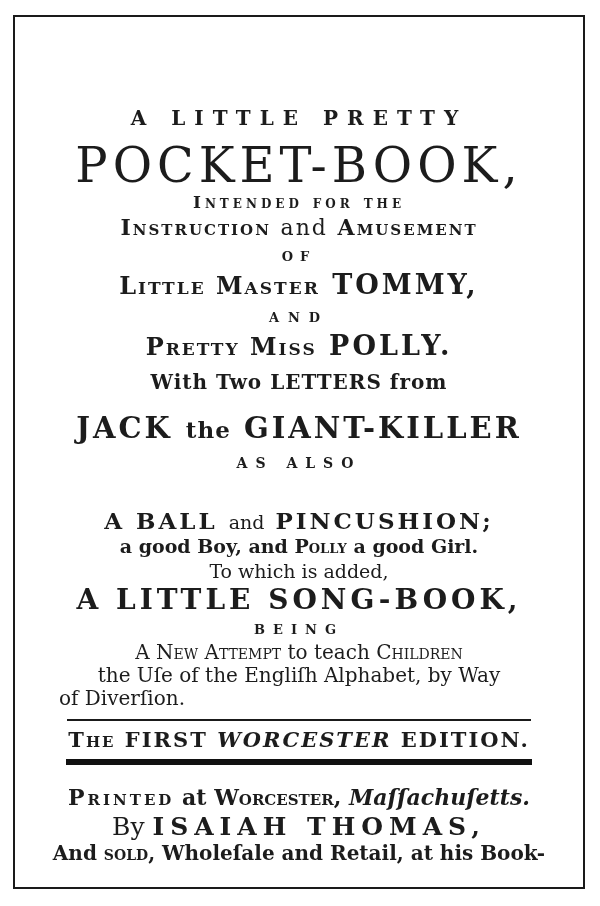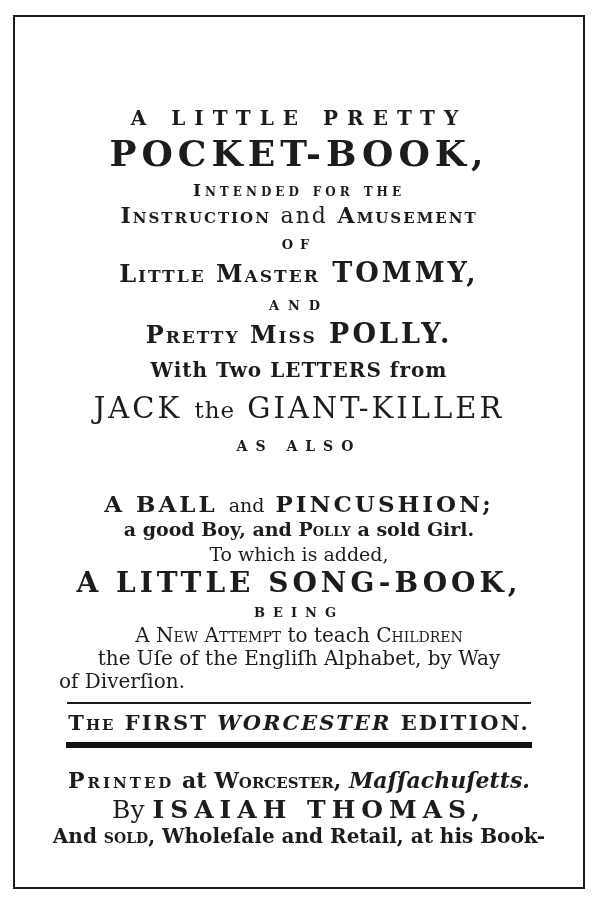--- a/index.html
+++ b/index.html
@@ -18,30 +18,30 @@
   }
   .content {
     position: absolute; left: 0; top: 0; right: 0;
     text-align: center;
     padding-top: 89px;
   }
   .sc { font-variant: small-caps; }
   .it { font-style: italic; }
 
   .kicker        { font-size: 20px; font-weight: bold; letter-spacing: 9px; line-height: 24px; }
-  .main-title    { font-size: 36px; font-weight: bold; letter-spacing: 5px; line-height: 46px; }
+  .main-title    { font-size: 48px; font-weight: normal; letter-spacing: 5px; line-height: 46px; margin-top: 12px; }
   .intended      { font-size: 17px; font-weight: bold; letter-spacing: 4px; font-variant: small-caps; line-height: 20px; margin-top: 4px; }
   .instruction   { font-size: 22px; font-weight: bold; letter-spacing: 2px; line-height: 26px; margin-top: 2px; }
   .instruction .and { font-weight: normal; }
   .of-line       { font-size: 13px; font-weight: bold; letter-spacing: 7px; line-height: 16px; margin-top: 8px; }
   .name-line     { font-size: 27px; font-weight: bold; line-height: 32px; margin-top: 4px; letter-spacing: 3px; }
   .name-line .pre { font-size: 24px; letter-spacing: 2px; margin-top: 23px; }
   .and-line      { font-size: 13px; font-weight: bold; letter-spacing: 9px; line-height: 16px; margin-top: 8px; }
   .letters-line  { font-size: 20px; font-weight: bold; line-height: 24px; margin-top: 7px; letter-spacing: 1px; }
-  .jack-line     { font-size: 29px; font-weight: normal; letter-spacing: 3px; line-height: 40px; margin-top: 6px; }
+  .jack-line     { font-size: 29px; font-weight: bold; letter-spacing: 3px; line-height: 34px; margin-top: 17px; }
   .jack-line .the { font-size: 23px; letter-spacing: 1px; }
   .as-also       { font-size: 14px; font-weight: bold; letter-spacing: 8px; line-height: 17px; margin-top: 8px; }
   .ball-line     { font-size: 23px; font-weight: bold; letter-spacing: 3px; line-height: 24px; margin-top: 37px; }
   .ball-line .and { font-size: 19px; font-weight: normal; letter-spacing: 0; }
   .use-par       { font-size: 19px; line-height: 23px; margin-top: 1px; font-weight: bold; }
   .added         { font-size: 19px; line-height: 23px; margin-top: 2px; }
   .song-line     { font-size: 28px; font-weight: bold; letter-spacing: 4px; line-height: 33px; }
   .being         { font-size: 13px; font-weight: bold; letter-spacing: 8px; line-height: 16px; margin-top: 6px; }
   .attempt-par   { font-size: 20px; line-height: 23px; margin-top: 3px; padding: 0 44px; }
   .attempt-par .ln { text-align: center; }
@@ -73,21 +73,21 @@
     <div class="name-line"><span class="pre sc">Little Master</span> <span>TOMMY,</span></div>
     <div class="and-line">AND</div>
     <div class="name-line"><span class="pre sc">Pretty Miss</span> <span>POLLY.</span></div>
 
     <div class="letters-line"><span>With Two</span> <span>LETTERS</span> <span>from</span></div>
     <div class="jack-line"><span>JACK</span> <span class="the">the</span> <span>GIANT-KILLER</span></div>
     <div class="as-also">AS ALSO</div>
     <div class="ball-line"><span>A BALL</span> <span class="and">and</span> <span>PINCUSHION;</span></div>
 
     <div class="use-par">
-      <div class="ln"><span>a good Boy, and</span> <span class="sc">Polly</span> <span>a sold Girl.</span></div>
+      <div class="ln"><span>a good Boy, and</span> <span class="sc">Polly</span> <span>a good Girl.</span></div>
     </div>
 
     <div class="added">To which is added,</div>
     <div class="song-line">A LITTLE SONG-BOOK,</div>
     <div class="being">BEING</div>
 
     <div class="attempt-par">
       <div class="ln"><span>A</span> <span class="sc">New Attempt</span> <span>to teach</span> <span class="sc">Children</span></div>
       <div class="ln">the Uſe of the Engliſh Alphabet, by Way</div>
       <div class="ln-last">of Diverſion.</div>

